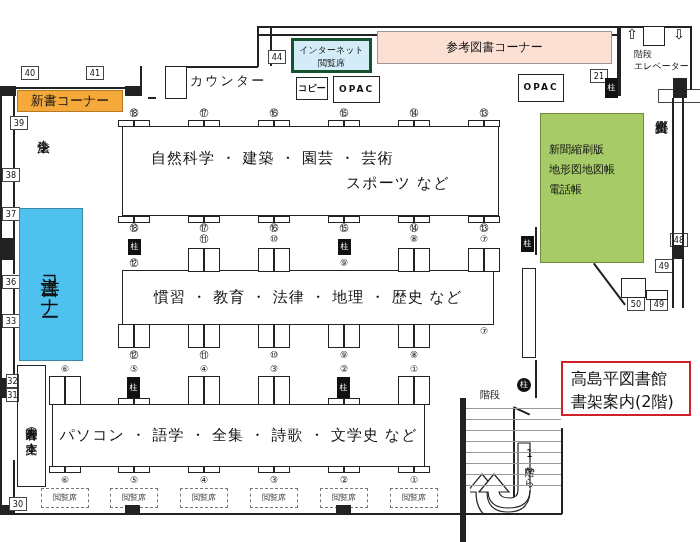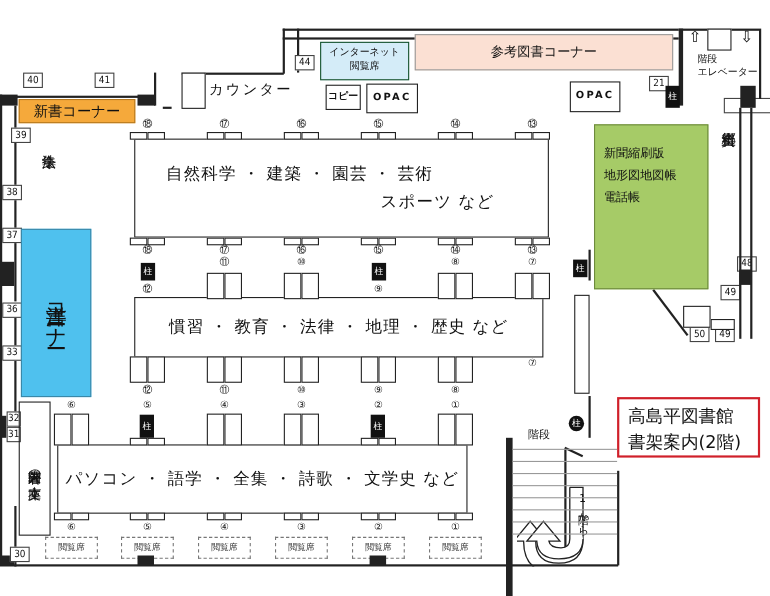--- a/index.html
+++ b/index.html
@@ -73,21 +73,21 @@
 <div class="abs vtext" style="left:34px;top:130px;font-size:13px;">法令集</div>
 
 <div class="abs" style="left:19px;top:208px;width:64px;height:153px;background:#4fc1ee;border:1px solid #3a88a8;display:flex;align-items:center;justify-content:center;">
   <span class="vtext" style="font-size:19px;">洋書コーナー</span>
 </div>
 
 <div class="abs" style="left:17px;top:365px;width:29px;height:122px;border:1.5px solid #222;display:flex;align-items:center;justify-content:center;">
   <span class="vtext" style="font-size:12px;line-height:14px;">外国人著者の文庫本</span>
 </div>
 
-<div class="abs" style="left:291px;top:38px;width:81px;height:35px;background:#d4ecf8;border:1px solid #14532d;text-align:center;font-size:9px;line-height:13px;padding-top:3px;">
+<div class="abs" style="left:291px;top:38px;width:81px;height:35px;background:#d4ecf8;border:3px solid #14532d;text-align:center;font-size:9px;line-height:13px;padding-top:3px;">
   <div>インターネット</div>
   <div>閲覧席</div>
 </div>
 <div class="box" style="left:296px;top:77px;width:32px;height:23px;font-size:9px;text-align:center;line-height:20px;">
   <span>コピー</span>
 </div>
 <div class="box" style="left:333px;top:76px;width:47px;height:27px;font-size:9px;text-align:center;line-height:24px;letter-spacing:2px;">
   <span>OPAC</span>
 </div>
 <div class="box" style="left:518px;top:74px;width:46px;height:28px;font-size:9px;text-align:center;line-height:25px;letter-spacing:2px;">
@@ -112,21 +112,21 @@
 <div class="wall" style="left:673px;top:78px;width:14px;height:20px;"></div>
 
 <div class="line" style="left:682px;top:98px;width:1.5px;height:210px;"></div>
 <div class="line" style="left:672px;top:98px;width:1.5px;height:210px;"></div>
 <div class="wall" style="left:672px;top:245px;width:11px;height:14px;"></div>
 <div class="abs vtext" style="left:652px;top:110px;font-size:13px;">郷土資料</div>
 <div class="box" style="left:621px;top:278px;width:25px;height:20px;"></div>
 <div class="box" style="left:646px;top:290px;width:22px;height:10px;"></div>
 <div class="line" style="left:593px;top:264px;width:1.5px;height:52px;transform:rotate(-37deg);transform-origin:top left;"></div>
 
-<div class="abs" style="left:540px;top:113px;width:104px;height:150px;background:#a6cb67;border:1px solid #6d8a3d;padding:16px 0 0 8px;font-size:11px;line-height:20px;">
+<div class="abs" style="left:540px;top:113px;width:104px;height:150px;background:#a6cb67;border:1px solid #6d8a3d;padding:26px 0 0 8px;font-size:11px;line-height:20px;">
   <div>新聞縮刷版</div>
   <div>地形図地図帳</div>
   <div>電話帳</div>
 </div>
 <div class="line" style="left:535px;top:227px;width:1.5px;height:28px;"></div>
 <div class="pillar" style="left:521px;top:236px;"><span>柱</span></div>
 <div class="box" style="left:522px;top:268px;width:14px;height:90px;"></div>
 
 <div class="shelf-main" style="left:122px;top:126px;width:377px;height:90px;flex-direction:column;align-items:flex-start;padding-left:28px;">
   <div style="font-size:15px;letter-spacing:1px;">自然科学 ・ 建築 ・ 園芸 ・ 芸術</div>

